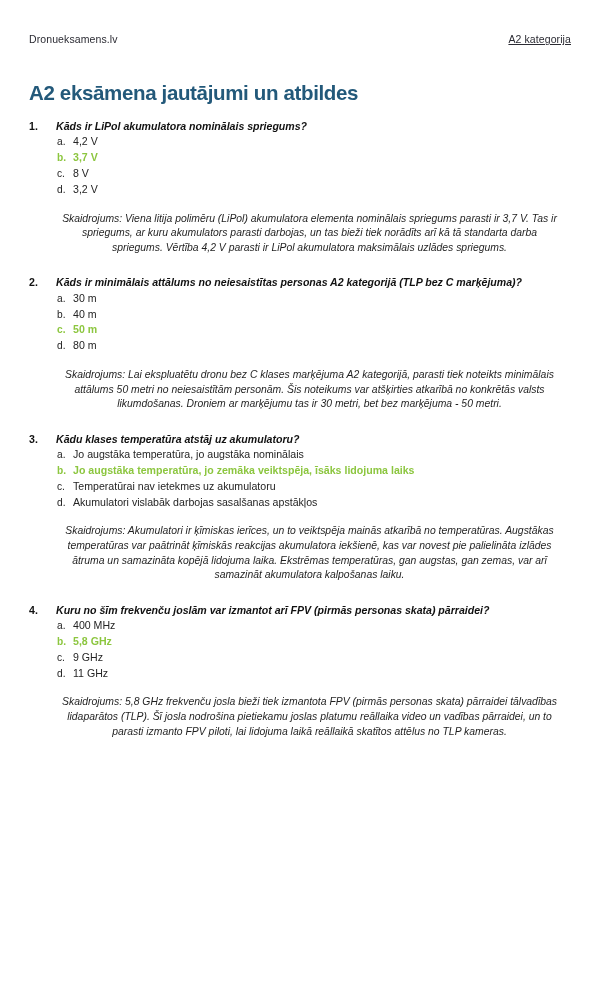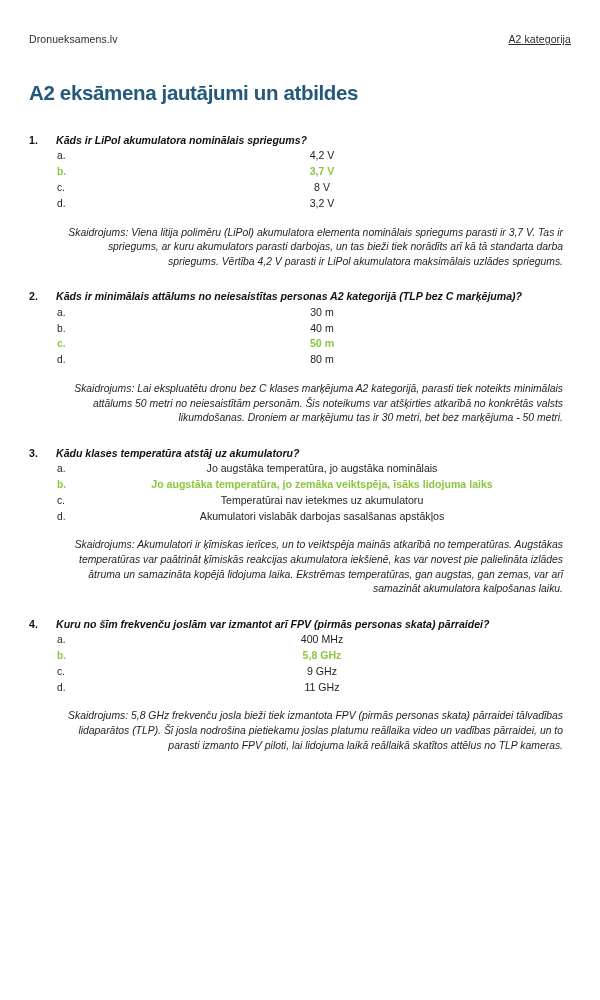--- a/index.html
+++ b/index.html
@@ -49,21 +49,21 @@
     left: 29px;
     width: 542px;
   }
 
   .doc-title {
     font-size: 20.5px;
     line-height: 26px;
     font-weight: 700;
     color: #23597a;
     letter-spacing: -0.35px;
-    margin: 0 0 27px 0;
+    margin: 0 0 13px 0;
   }
 
   
   .question-block {
     margin: 0 0 0 0;
     padding: 0;
   }
 
   .question-row {
     display: flex;
@@ -102,35 +102,34 @@
     line-height: 15.8px;
     color: #242424;
   }
   .answer-row .a-letter {
     width: 16px;
     flex: 0 0 16px;
     font-size: 10.2px;
   }
   .answer-row .a-text {
     flex: 1 1 auto;
-    text-align: center;
   }
   .answer-row.correct .a-letter,
   .answer-row.correct .a-text {
     color: #8cc63f;
     font-weight: 700;
   }
 
   .explanation {
     margin: 14px 0 0 27px;
     font-size: 10.4px;
     line-height: 14.6px;
     font-style: italic;
     color: #1f1f1f;
-    text-align: right;
+    text-align: center;
     padding-right: 8px;
   }
 
   .question-block + .question-block { margin-top: 20px; }
 </style>
 </head>
 <body>
 
 <div class="page">
 

